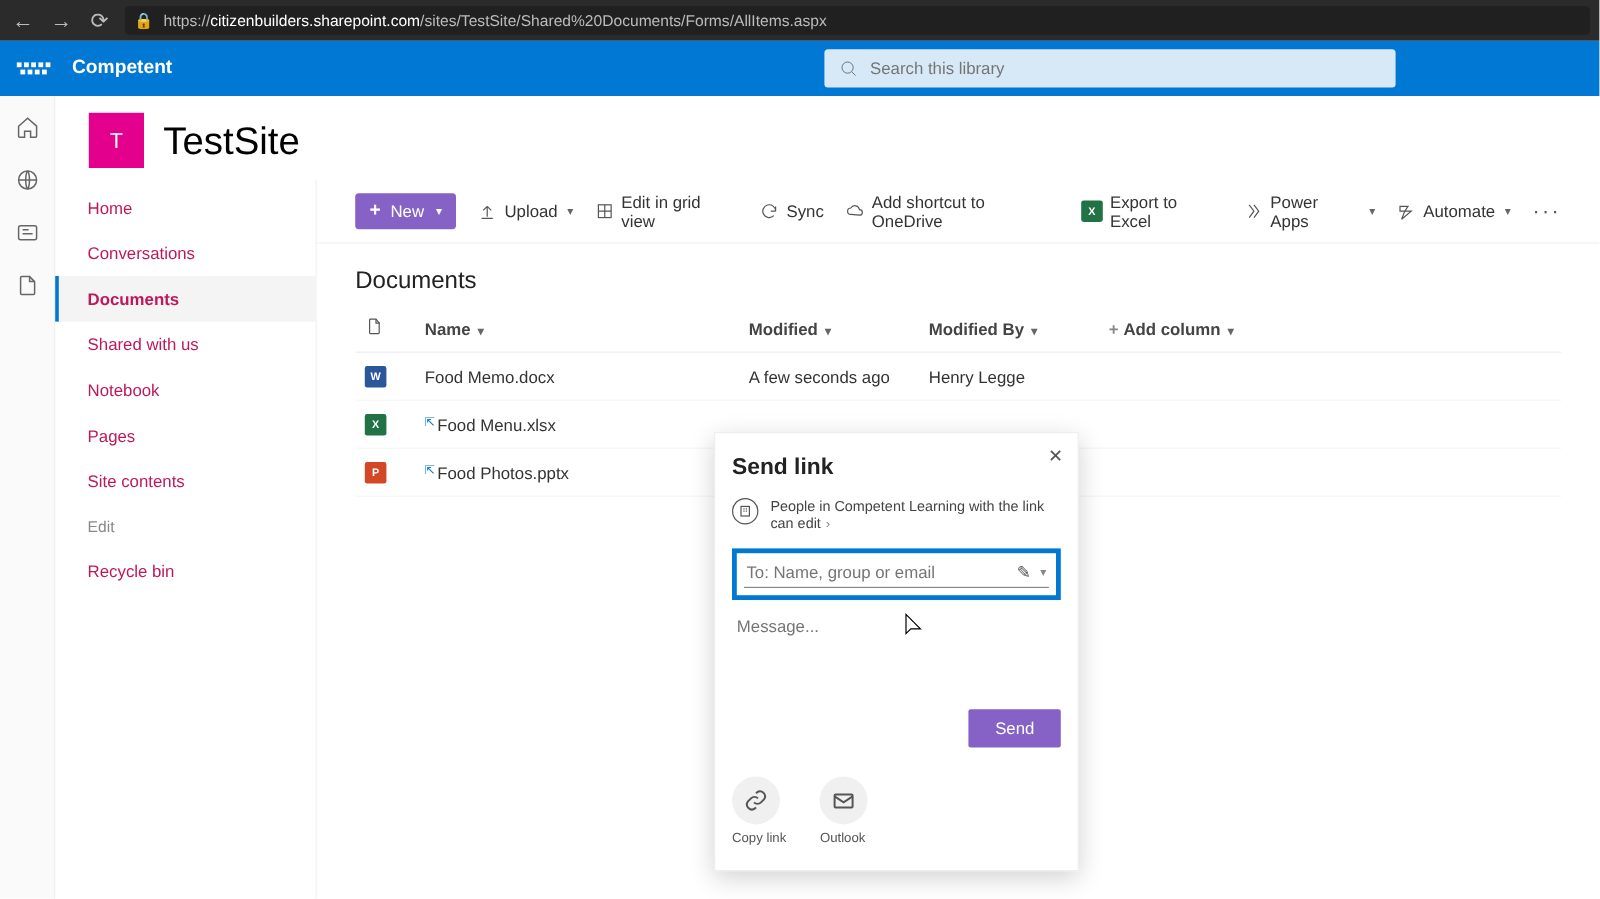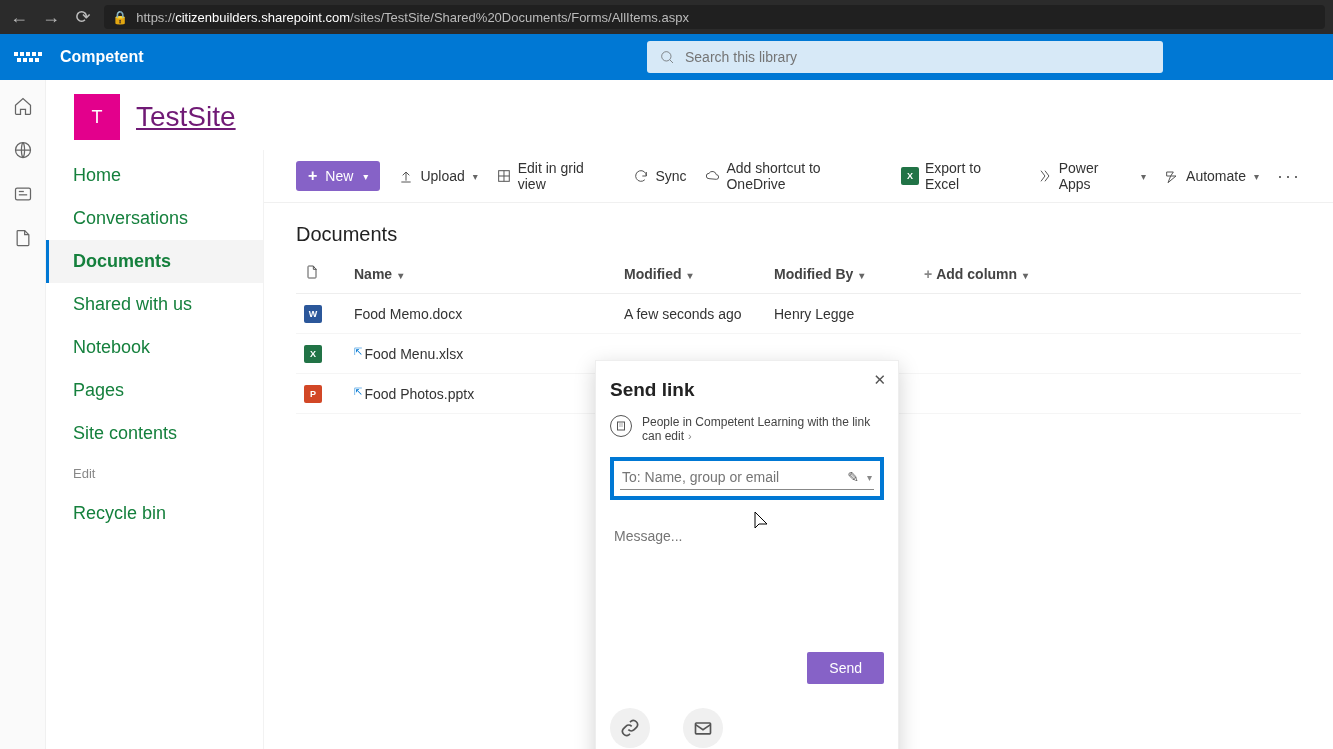--- a/index.html
+++ b/index.html
@@ -9,34 +9,34 @@
   .browser-bar .nav-btn { color:#bbb; width:22px; text-align:center; font-size:18px; cursor:pointer; }
   .address { flex:1; display:flex; align-items:center; background:#202020; border-radius:4px; height:24px; padding:0 8px; color:#bbb; font-size:13px; gap:8px; }
   .lock { color:#ccc; font-size:13px; }
   .address .host { color:#fff; }
   
   .sp-header { background:#0078d4; height:46px; display:flex; align-items:center; padding:0 10px; color:#fff; gap:18px; }
   .waffle { width:28px; height:28px; display:flex; flex-wrap:wrap; gap:2px; align-content:center; justify-content:center; cursor:pointer; margin-left:4px;}
   .waffle span { width:4px; height:4px; background:#fff; display:block; }
   .brand { font-weight:600; font-size:16px; }
   .search-wrap { margin-left:auto; margin-right:160px; }
-  .search-box { width:516px; height:32px; background:#d7e9f7; border-radius:3px; display:flex; align-items:center; padding:16px 12px; gap:10px; color:#444; }
+  .search-box { width:476px; height:32px; background:#d7e9f7; border-radius:3px; display:flex; align-items:center; padding:16px 12px; gap:10px; color:#444; }
   .search-box svg { width:16px; height:16px; stroke:#555; }
   .search-box input { border:none; background:transparent; flex:1; font-size:14px; color:#333; outline:none; }
   
   .main { display:flex; height:calc(749px - 34px - 46px); }
   .rail { width:46px; background:#fafafa; border-right:1px solid #f0f0f0; display:flex; flex-direction:column; align-items:center; padding-top:16px; gap:24px; color:#555; }
   .rail-icon { width:20px; height:20px; color:#666; cursor:pointer; }
   .content { flex:1; display:flex; flex-direction:column; }
   .site-header { display:flex; align-items:center; padding:14px 28px 10px 28px; gap:16px; }
   .site-tile { width:46px; height:46px; background:#e3008c; color:#fff; display:flex; align-items:center; justify-content:center; font-size:18px; }
-  .site-title { font-size:28px; font-weight:400; color:#701a75;text-decoration:underline; }
+  .site-title { font-size:32px; font-weight:400; color:#000000; }
   .body-row { display:flex; flex:1; min-height:0; }
   .left-nav { width:218px; border-right:1px solid #f2f2f2; padding-top:4px; }
-  .left-nav .item { padding:11px 24px; font-size:18px; color:#15803d; cursor:pointer; border-left:3px solid transparent; }
+  .left-nav .item { padding:11px 24px; font-size:14px; color:#be185d; cursor:pointer; border-left:3px solid transparent; }
   .left-nav .item.active { border-left-color:#0078d4; background:#f4f4f4; font-weight:600; }
   .left-nav .edit { color:#888; font-size:13px; }
   .doclib { flex:1; position:relative; padding:0; }
   .cmdbar { display:flex; align-items:center; gap:18px; padding:10px 32px; border-bottom:1px solid #f0f0f0; font-size:14px; color:#333; }
   .btn-new { background:#8662c7; color:#fff; border-radius:3px; padding:6px 12px; display:flex; align-items:center; gap:8px; cursor:pointer; }
   .btn-new .plus { font-size:16px; font-weight:600; }
   .cmd { display:flex; align-items:center; gap:6px; cursor:pointer; }
   .cmd.ell { font-size:18px; color:#555; letter-spacing:2px;}
   .chev { font-size:10px; color:#666; margin-left:2px; }
   .lib-title { font-size:20px; padding:20px 32px 8px 32px; color:#222; }
@@ -50,28 +50,28 @@
   .pptx { background:#d24726; }
   .marker { color:#0078d4; font-size:10px; margin-right:2px; vertical-align:top;}
   .addcol { color:#444; }
   
   .dialog { position:absolute; left:595px; top:360px; width:304px; background:#fff; box-shadow:0 6px 20px rgba(0,0,0,0.18); border:1px solid #eee; padding:18px 14px 20px 14px; }
   .dialog .close { position:absolute; right:12px; top:10px; cursor:pointer; color:#555; font-size:15px;}
   .dialog h3 { font-size:19px; font-weight:600; color:#222; margin-bottom:14px; }
   .perm-row { display:flex; align-items:flex-start; gap:10px; font-size:12px; color:#444; margin-bottom:14px; cursor:pointer;}
   .perm-ico { width:22px; height:22px; border:1.5px solid #555; border-radius:50%; display:flex; align-items:center; justify-content:center; flex-shrink:0; font-size:11px;}
   .perm-row .ch { font-size:11px; color:#888; margin-left:4px;}
-  .to-wrap { border:4px solid #0078d4; padding:6px; margin-bottom:20px;}
+  .to-wrap { border:4px solid #0078d4; padding:6px; margin-bottom:6px;}
   .to-inner { border-bottom:1px solid #888; display:flex; align-items:center; padding:2px 2px 4px 2px; gap:6px; position:relative;}
   .to-inner input { border:none; outline:none; flex:1; font-size:14px; color:#333; }
   .to-inner .pencil { color:#555; font-size:14px; }
   .to-inner .chev { font-size:10px; color:#888; }
   .msg { border:none; width:100%; font-size:14px; color:#333; padding:8px 4px 40px 4px; outline:none; resize:none;}
   .send-row { display:flex; justify-content:flex-end; }
-  .send-btn { background:#8662c7; color:#fff; border:none; padding:8px 22px; font-size:14px; border-radius:2px; cursor:pointer;margin-top:48px;}
+  .send-btn { background:#8662c7; color:#fff; border:none; padding:8px 22px; font-size:14px; border-radius:2px; cursor:pointer;}
   .action-row { display:flex; gap:28px; margin-top:24px; }
   .action { display:flex; flex-direction:column; gap:6px; cursor:pointer; }
   .action .circ { width:40px; height:40px; border-radius:50%; background:#f0f0f0; display:flex; align-items:center; justify-content:center; color:#444; }
   .action .lbl { font-size:11px; color:#555; }
   .cursor { position:absolute; left:753px; top:510px; font-size:16px; color:#000; pointer-events:none; z-index:50;}
   svg.ico16 { width:16px; height:16px; stroke:#555; fill:none; stroke-width:1.5;}
   .excel-tile { width:18px; height:18px; background:#217346; color:#fff; font-size:9px; font-weight:700; display:inline-flex; align-items:center; justify-content:center; border-radius:2px;}
 </style>
 </head>
 <body>

